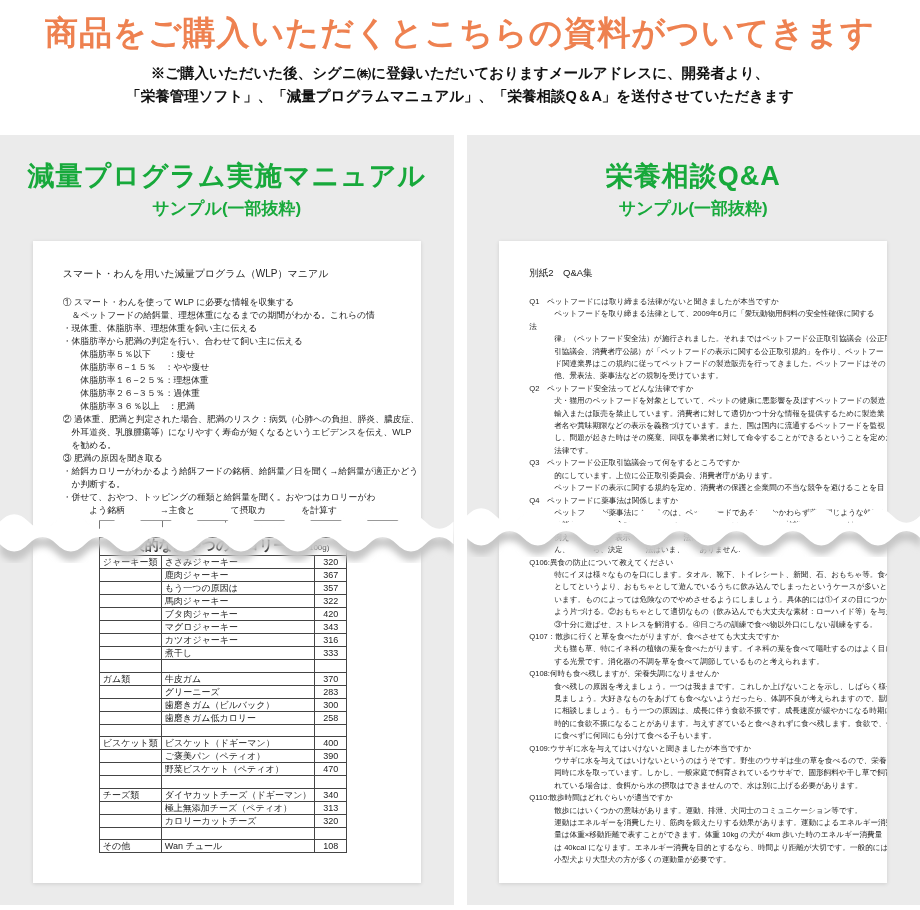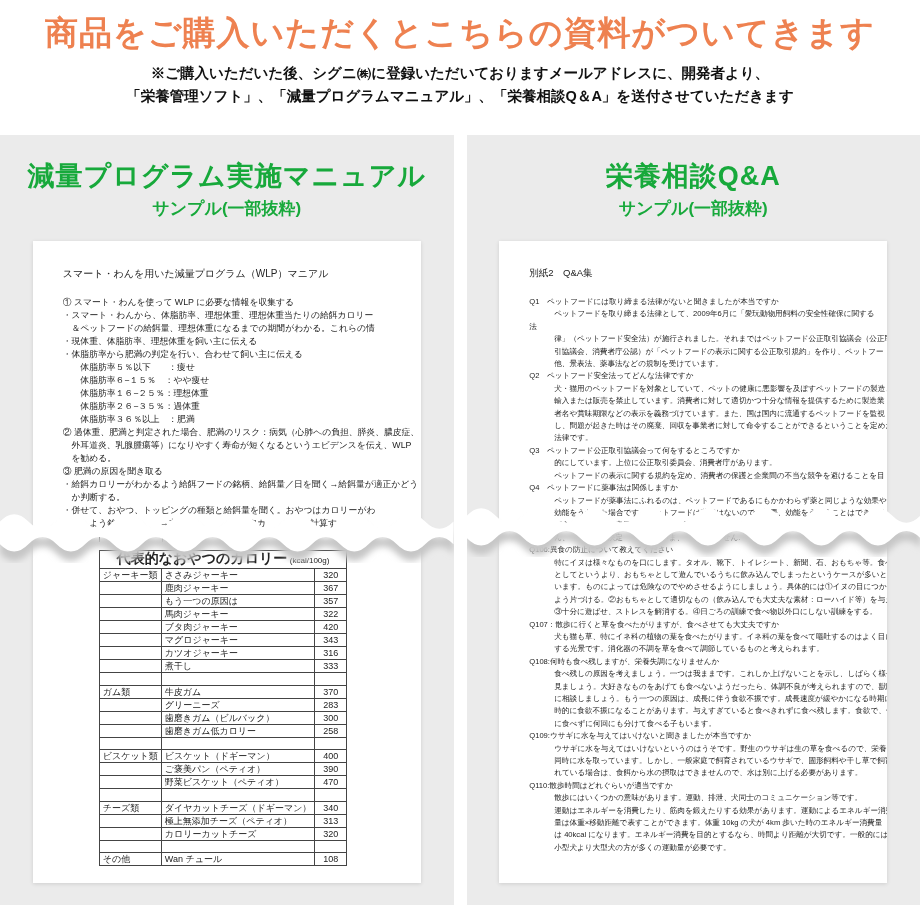--- a/index.html
+++ b/index.html
@@ -84,21 +84,20 @@
       <h2 class="panel-title">減量プログラム実施マニュアル</h2>
       <div class="panel-sub">サンプル(一部抜粋)</div>
 
       <div class="doc-card">
         <div class="doc-inner">
           <div class="doc-title">スマート・わんを用いた減量プログラム（WLP）マニアル</div>
           <div class="doc-body">
 
               <div class="doc-line">① スマート・わんを使って WLP に必要な情報を収集する</div>
 
-              <div class="doc-line">・スマート・わんから、体脂肪率、理想体重、理想体重当たりの給餌カロリー</div>
 
               <div class="doc-line">　＆ペットフードの給餌量、理想体重になるまでの期間がわかる。これらの情</div>
 
 
               <div class="doc-line">・現体重、体脂肪率、理想体重を飼い主に伝える</div>
 
               <div class="doc-line">・体脂肪率から肥満の判定を行い、合わせて飼い主に伝える</div>
 
               <div class="doc-line">　　体脂肪率５％以下　　：痩せ</div>
 
@@ -310,20 +309,21 @@
               <div class="qa-line q">Q1　ペットフードには取り締まる法律がないと聞きましたが本当ですか</div>
 
               <div class="qa-line a">ペットフードを取り締まる法律として、2009年6月に「愛玩動物用飼料の安全性確保に関する</div>
 
               <div class="qa-line q">法</div>
 
               <div class="qa-line a">律」（ペットフード安全法）が施行されました。それまではペットフード公正取引協議会（公正取</div>
 
               <div class="qa-line a">引協議会、消費者庁公認）が「ペットフードの表示に関する公正取引規約」を作り、ペットフー</div>
 
+              <div class="qa-line a">ド関連業界はこの規約に従ってペットフードの製造販売を行ってきました。ペットフードはその</div>
 
               <div class="qa-line a">他、景表法、薬事法などの規制を受けています。</div>
 
               <div class="qa-line q">Q2　ペットフード安全法ってどんな法律ですか</div>
 
               <div class="qa-line a">犬・猫用のペットフードを対象としていて、ペットの健康に悪影響を及ぼすペットフードの製造、</div>
 
               <div class="qa-line a">輸入または販売を禁止しています。消費者に対して適切かつ十分な情報を提供するために製造業</div>
 
               <div class="qa-line a">者名や賞味期限などの表示を義務づけています。また、国は国内に流通するペットフードを監視</div>

